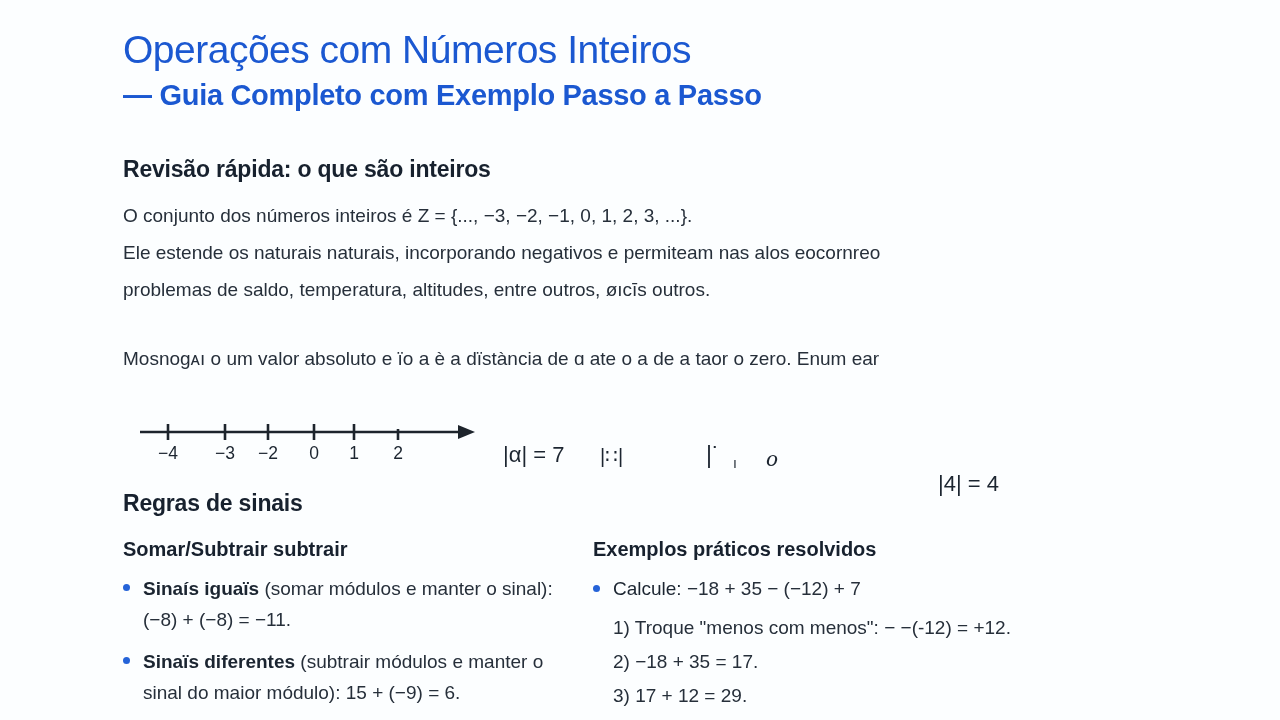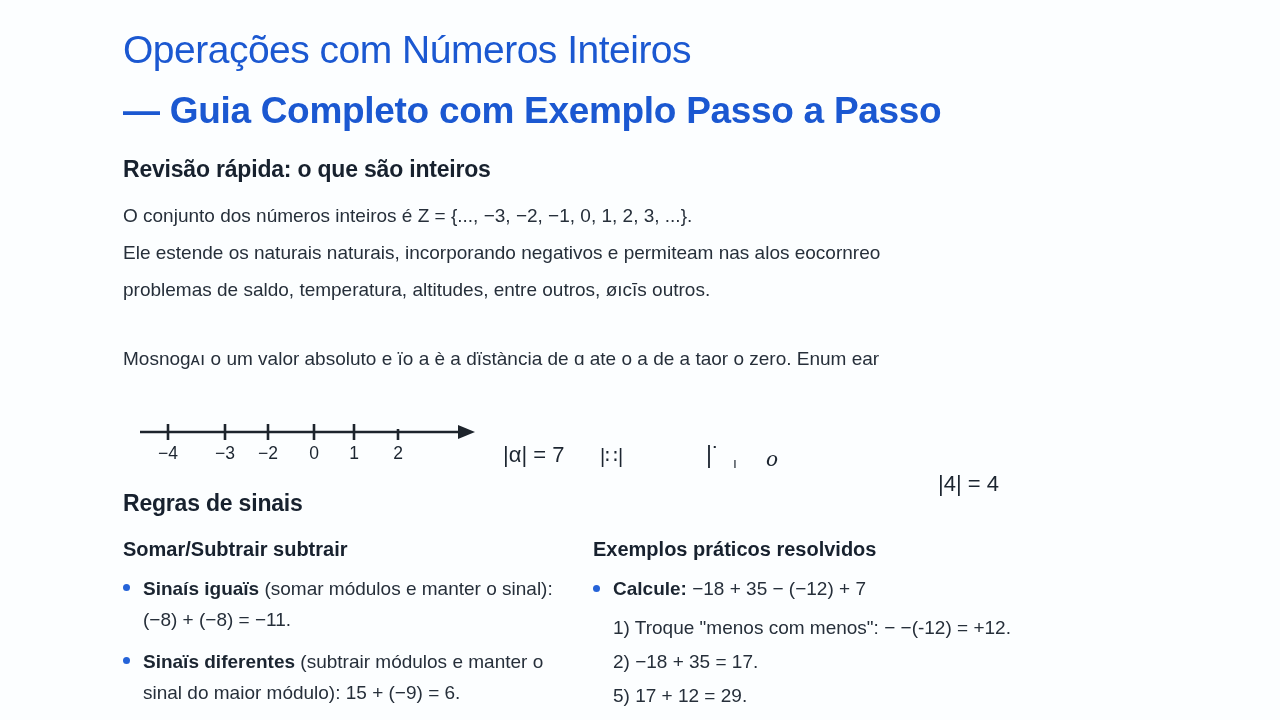--- a/index.html
+++ b/index.html
@@ -12,22 +12,22 @@
   }
   .abs { position:absolute; }
 
   
   #header { top:27px; left:123px; }
   .title {
     font-size:39px; font-weight:400; color:#1b58d1; letter-spacing:-0.5px;
     line-height:1.18;
   }
   .subtitle {
-    font-size:37px; font-weight:700; color:#1b58d1; letter-spacing:-0.3px;
-    margin-top:17px;
+    font-size:29px; font-weight:700; color:#1b58d1; letter-spacing:-0.3px;
+    margin-top:6px;
   }
 
   
   .h2 { font-size:23px; font-weight:700; color:#17212e; letter-spacing:-0.2px; }
   .h3 { font-size:20px; font-weight:700; color:#17212e; }
 
   
   .pline { font-size:19px; line-height:37px; color:#262f3a; white-space:nowrap; }
 
   #sec-revisao { top:156px; left:123px; width:1050px; }
@@ -142,25 +142,25 @@
           <span class="btext"></span>
         </div>
       </div>
     </div>
 
     <div class="col-right">
       <div class="h3">Exemplos práticos resolvidos</div>
       <div class="r-bullets">
         <div class="r-bullet">
           <span class="dot"></span>
-          <span class="r-btext"><span class="term" style="font-weight:700;color:#1b2531;">Calcule:</span><span> −18 + 35 − (−12) + 7</span></span>
+          <span class="r-btext"><span class="term" style="font-weight:400;color:#1b2531;">Calcule:</span><span> −18 + 35 − (−12) + 7</span></span>
         </div>
         <div class="steps">
           <div class="step">1) Troque "menos com menos": − −(-12) = +12.</div>
           <div class="step">2) −18 + 35 = 17.</div>
-          <div class="step">5) 17 + 12 = 29.</div>
+          <div class="step">3) 17 + 12 = 29.</div>
           <div class="step">4) 29 + 7 = 35</div>
         </div>
       </div>
     </div>
 
   </div>
 </div>
 
 </body></html>

